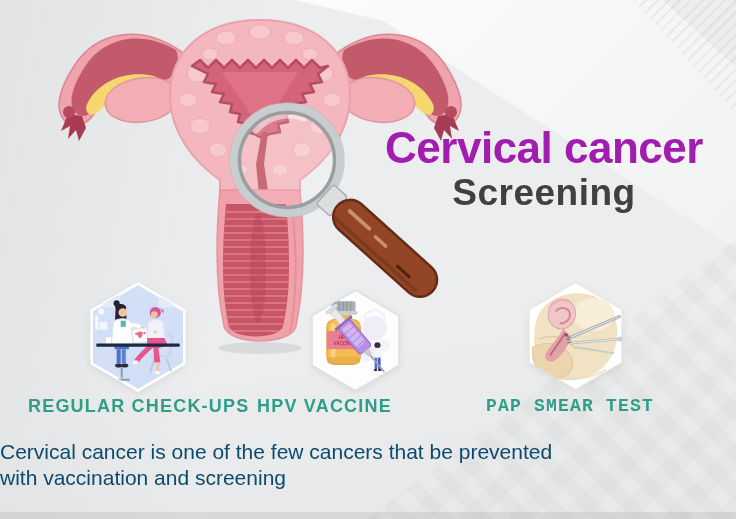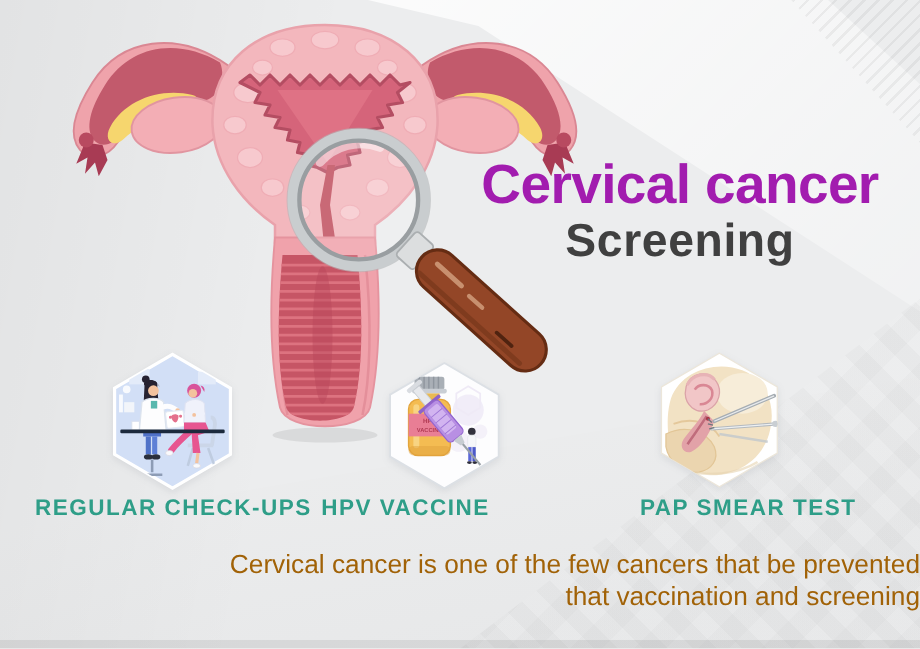--- a/index.html
+++ b/index.html
@@ -40,24 +40,24 @@
   .hex{position:absolute;filter:drop-shadow(0 2px 3px rgba(60,70,90,0.10));}
   .hex svg{display:block;}
   .hex1{left:86px;top:281px;width:104px;height:112px;}
   .hex2{left:305px;top:288px;width:101px;height:105px;}
   .hex3{left:523px;top:280px;width:105px;height:112px;}
   
   .lbl{position:absolute;top:396px;height:22px;font-size:18px;font-weight:bold;
        color:#2E9E88;letter-spacing:1.2px;white-space:nowrap;}
   .lbl1{left:28px;width:224px;}
   .lbl2{left:257px;width:162px;}
-  .lbl3{left:512px;width:168px;}
-  
-  .footer{position:absolute;left:0;top:439px;width:736px;text-align:right;
-          color:#a16207;font-size:21px;line-height:26px;font-weight:400;}
+  .lbl3{left:486px;width:168px;font-family:Liberation Mono, monospace;}
+  
+  .footer{position:absolute;left:0;top:439px;width:736px;text-align:left;
+          color:#0c4a6e;font-size:21px;line-height:26px;font-weight:400;}
 </style>
 </head>
 <body>
 
 <div id="stage">
 
   <div class="bg bg-shade-left"></div>
   <div class="bg bg-band-bright"></div>
   <div class="bg bg-stripes-corner"></div>
   <div class="bg bg-band-soft"></div>
@@ -333,16 +333,16 @@
       </g>
     </svg>
   </div>
 
   <div class="lbl lbl1">REGULAR CHECK-UPS</div>
   <div class="lbl lbl2">HPV VACCINE</div>
   <div class="lbl lbl3">PAP SMEAR TEST</div>
 
   <div class="footer">
     <div>Cervical cancer is one of the few cancers that be prevented</div>
-    <div>that vaccination and screening</div>
+    <div>with vaccination and screening</div>
   </div>
 
 </div>
 
 </body></html>

